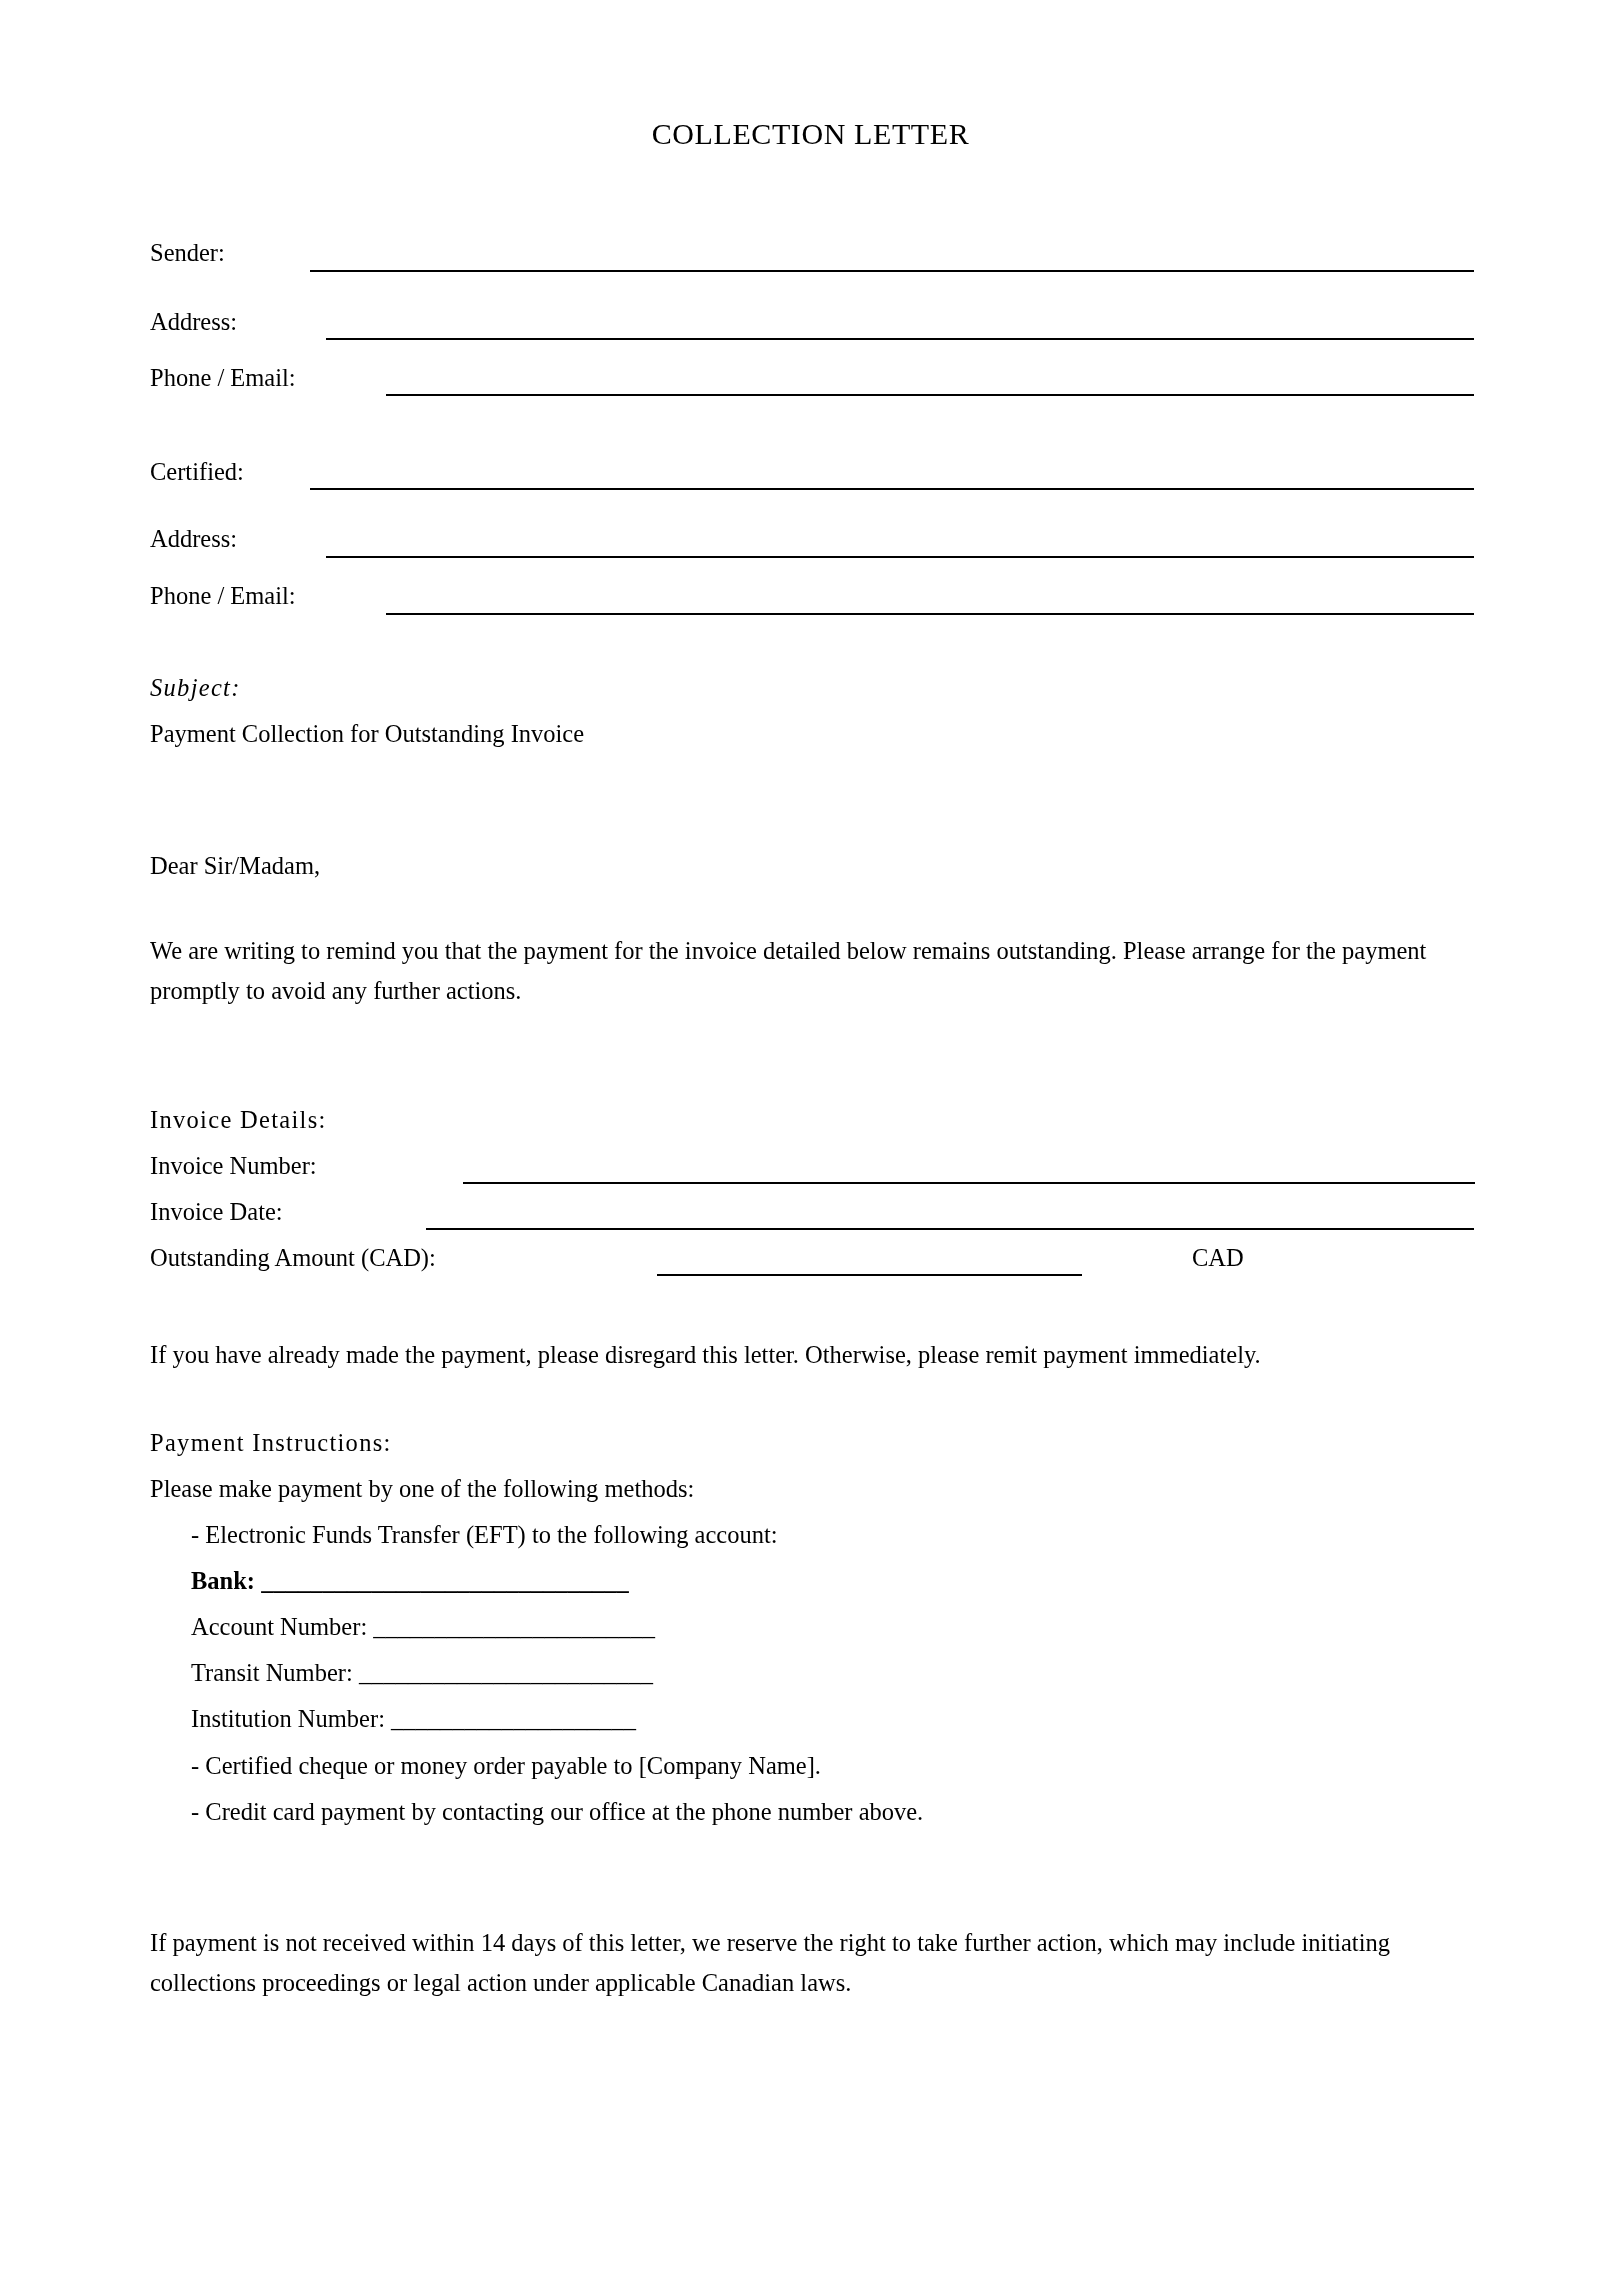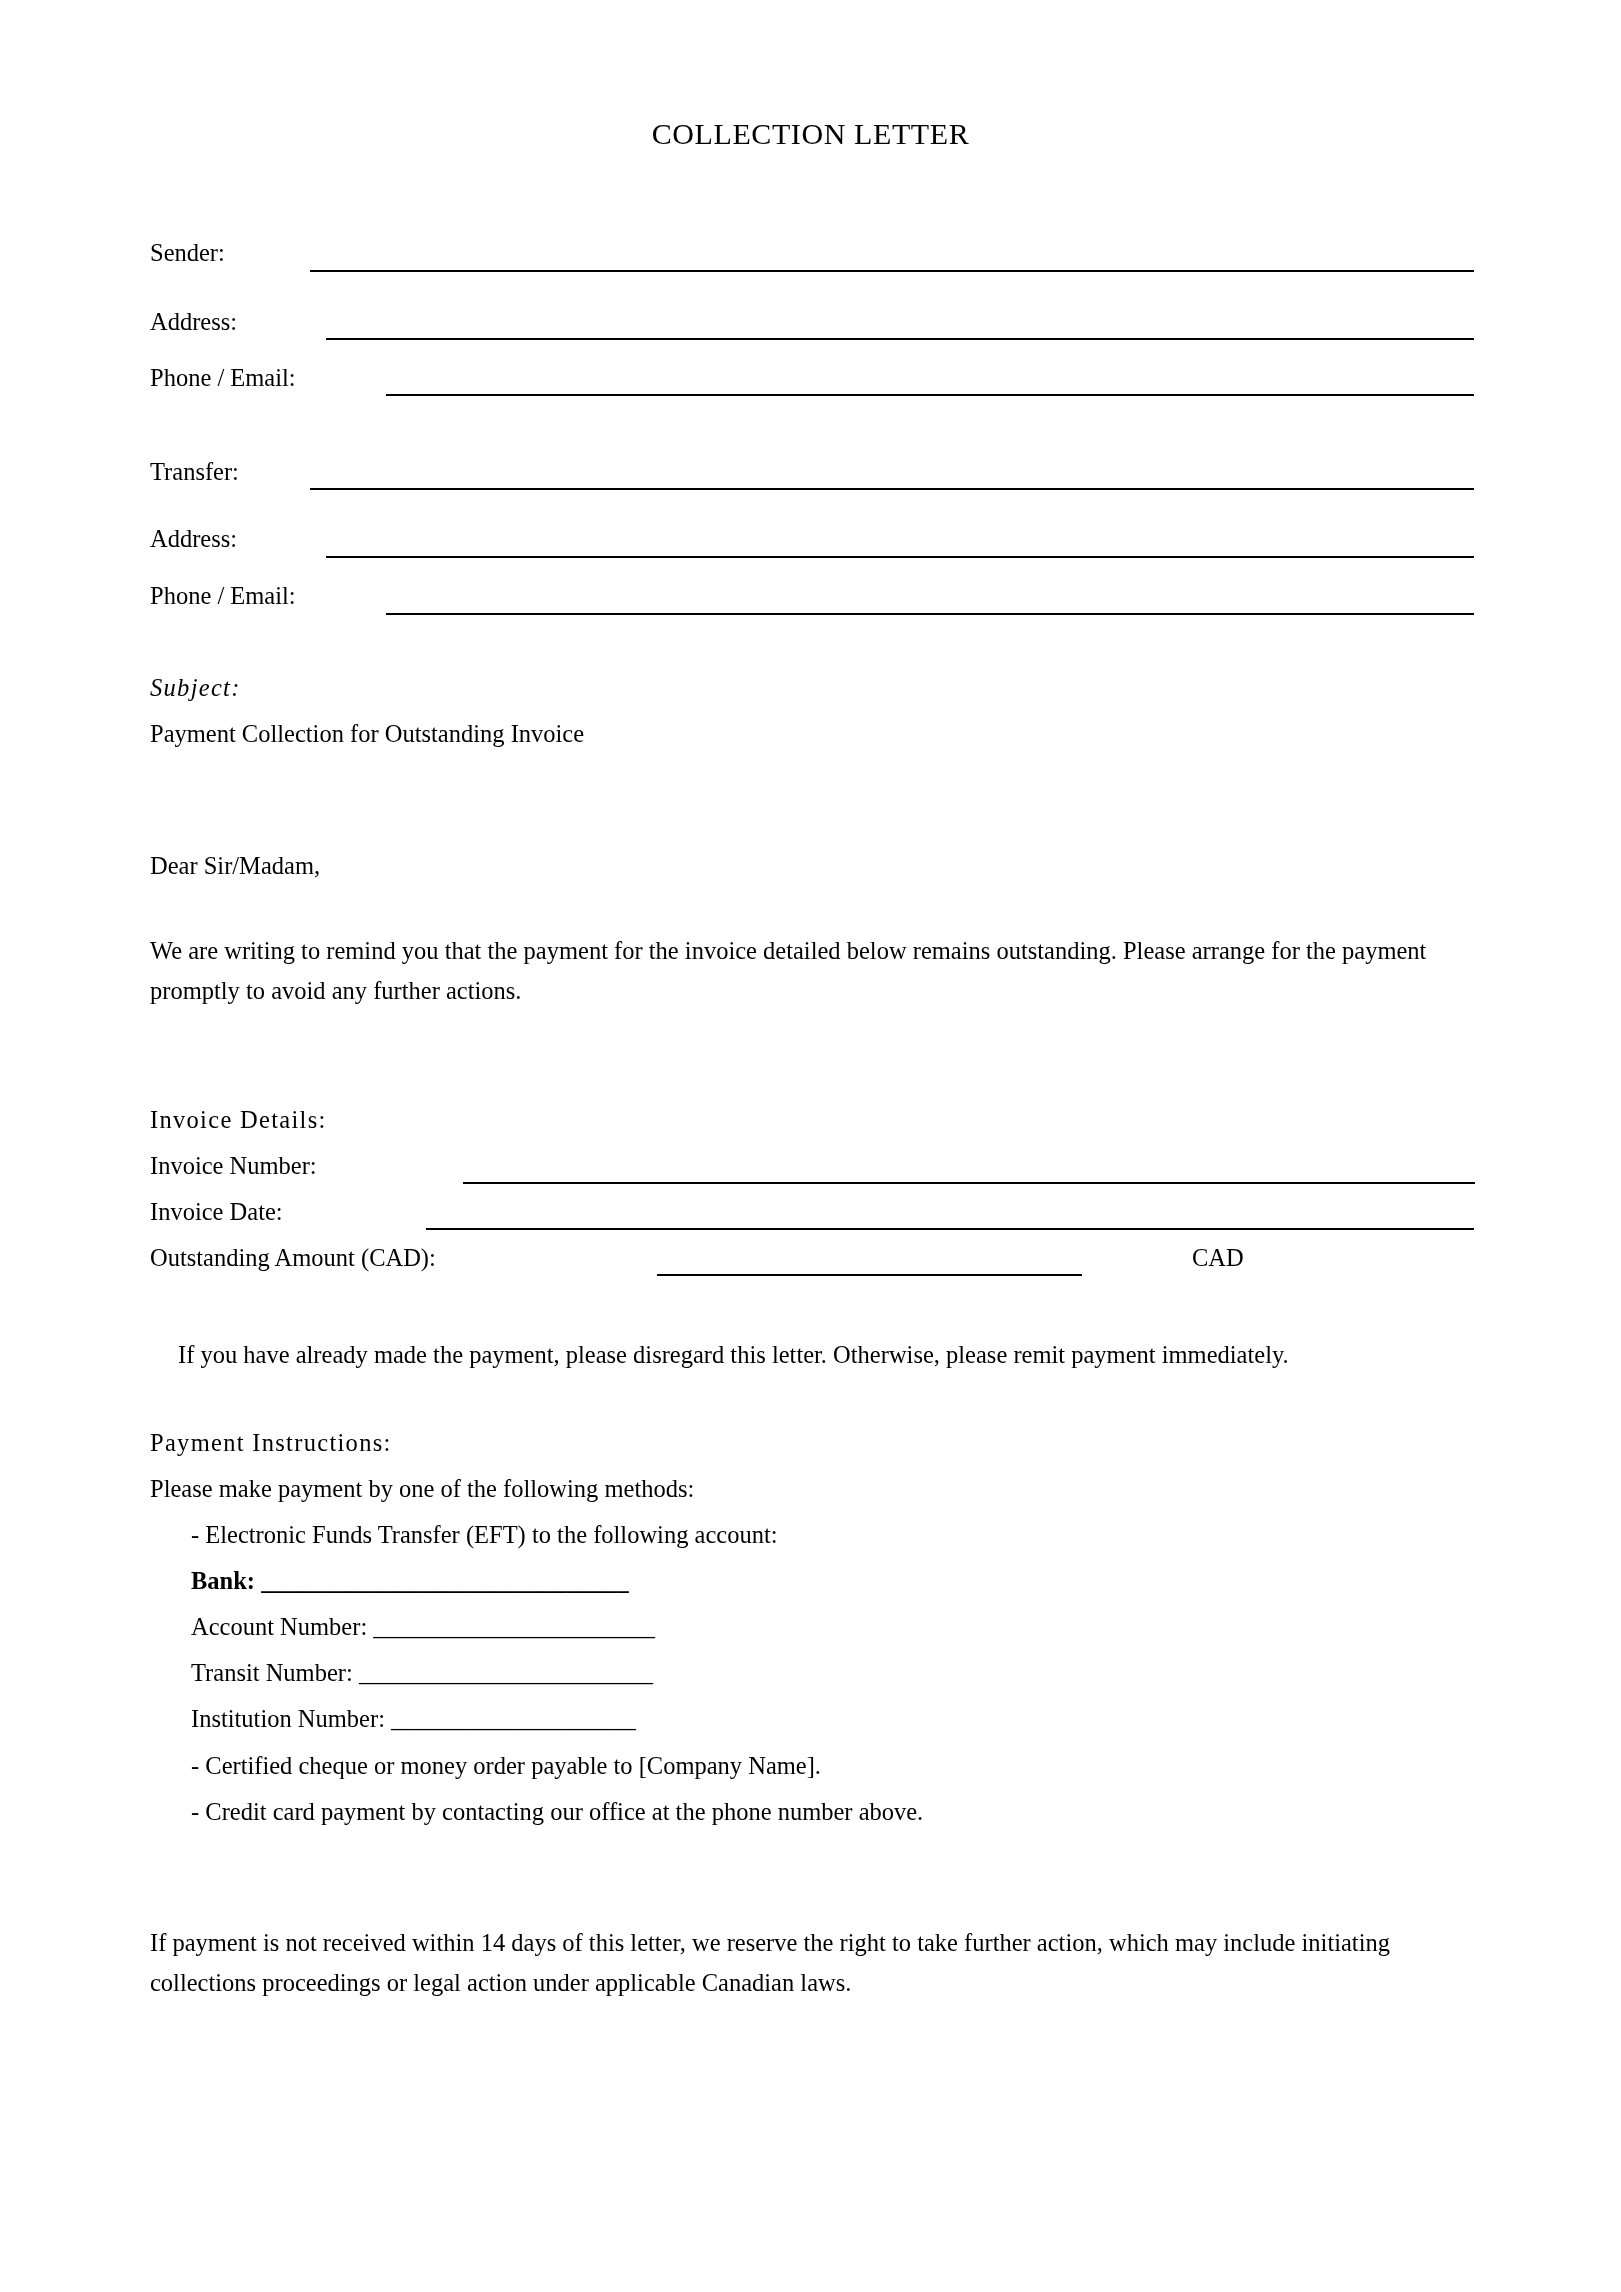--- a/index.html
+++ b/index.html
@@ -67,21 +67,21 @@
 
   <div class="t" style="top:238px; left:150px;">Sender:</div>
   <div class="rule" style="top:270px; left:310px; width:1164px;"></div>
 
   <div class="t" style="top:307px; left:150px;">Address:</div>
   <div class="rule" style="top:338px; left:326px; width:1148px;"></div>
 
   <div class="t" style="top:363px; left:150px;">Phone / Email:</div>
   <div class="rule" style="top:394px; left:386px; width:1088px;"></div>
 
-  <div class="t" style="top:457px; left:150px;">Transfer:</div>
+  <div class="t" style="top:457px; left:150px;">Certified:</div>
   <div class="rule" style="top:488px; left:310px; width:1164px;"></div>
 
   <div class="t" style="top:524px; left:150px;">Address:</div>
   <div class="rule" style="top:556px; left:326px; width:1148px;"></div>
 
   <div class="t" style="top:581px; left:150px;">Phone / Email:</div>
   <div class="rule" style="top:613px; left:386px; width:1088px;"></div>
 
   <div class="t spaced" style="top:673px; left:150px;font-style:italic;">Subject:</div>
   <div class="t" style="top:719px; left:150px;">Payment Collection for Outstanding Invoice</div>
@@ -95,21 +95,21 @@
   <div class="t" style="top:1151px; left:150px;">Invoice Number:</div>
   <div class="rule" style="top:1182px; left:463px; width:1012px;"></div>
 
   <div class="t" style="top:1197px; left:150px;">Invoice Date:</div>
   <div class="rule" style="top:1228px; left:426px; width:1048px;"></div>
 
   <div class="t" style="top:1243px; left:150px;">Outstanding Amount (CAD):</div>
   <div class="rule" style="top:1274px; left:657px; width:425px;"></div>
   <div class="t" style="top:1243px; left:1192px;">CAD</div>
 
-  <div class="para" style="top:1335px; left:150px; width:1325px;margin-left:28px;">If you have already made the payment, please disregard this letter. Otherwise, please remit payment immediately.</div>
+  <div class="para" style="top:1335px; left:150px; width:1325px;">If you have already made the payment, please disregard this letter. Otherwise, please remit payment immediately.</div>
 
   <div class="t spaced" style="top:1428px; left:150px;">Payment Instructions:</div>
 
   <div class="t" style="top:1474px; left:150px;">Please make payment by one of the following methods:</div>
 
   <div class="t" style="top:1520px; left:191px;text-align:right;">- Electronic Funds Transfer (EFT) to the following account:</div>
 
   <div class="t" style="top:1566px; left:191px;font-weight:bold;">Bank: ______________________________</div>
 
   <div class="t" style="top:1612px; left:191px;">Account Number: _______________________</div>

